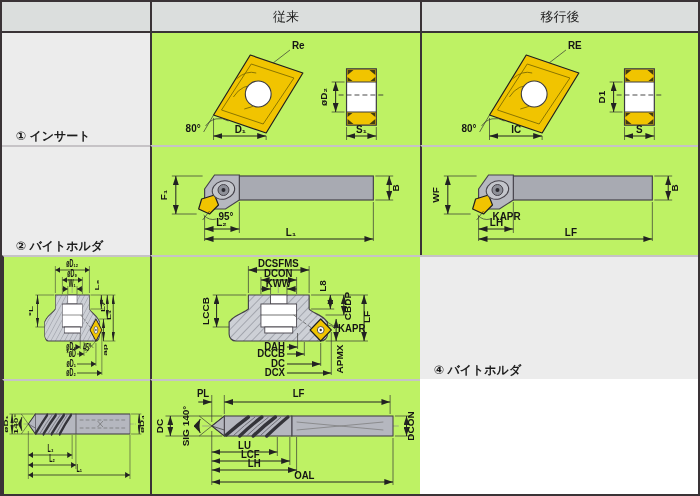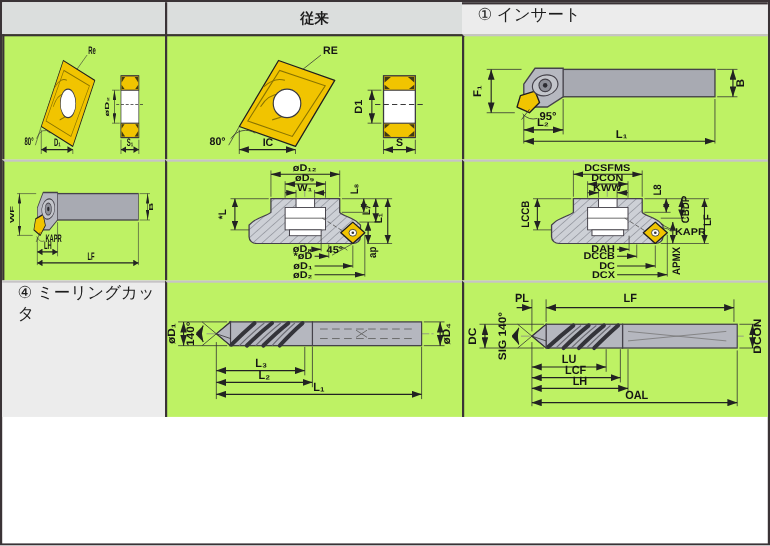--- a/index.html
+++ b/index.html
@@ -3,23 +3,23 @@
 <meta charset="utf-8">
 <style>
   html,body{margin:0;padding:0;background:#fff;}
   .page{width:700px;height:496px;background:#fff;font-family:"Liberation Sans","DejaVu Sans",sans-serif;}
   .tbl{display:grid;width:700px;height:496px;box-sizing:border-box;
        grid-template-columns:148px 270px 278px;
        grid-template-rows:29px 114px 110px 124px 115px;
        border:2px solid #3a3336;}
   .cell{box-sizing:border-box;background:#bef264;overflow:hidden;}
   .hdr{background:#dbdedd;display:flex;align-items:center;justify-content:center;
-       font-weight:bold;font-size:13px;color:#1c1c1c;}
-  .labcol{background:#ececec;display:flex;align-items:flex-start;padding-left:14px;
-       font-weight:normal;font-size:15px;color:#1c1c1c;}
+       font-weight:normal;font-size:13px;color:#1c1c1c;}
+  .labcol{background:#ececec;display:flex;align-items:flex-end;padding-left:14px;
+       font-weight:bold;font-size:12px;color:#1c1c1c;}
   .cleft{border-left:2px solid #3a3336;}
   .rdark{border-top:2px solid #3a3336;}
   .rlite{border-top:2px solid #c6c3c6;}
   svg{display:block;width:100%;height:100%;}
   .dim{stroke:#222;stroke-width:1;fill:none;}
   .ext{stroke:#333;stroke-width:0.7;fill:none;}
   .cl{stroke:#888;stroke-width:0.7;fill:none;stroke-dasharray:8,2,2,2;}
   .dec{stroke:#8a7400;stroke-width:1;fill:none;}
   .lbl{font:bold 10px "Liberation Sans","DejaVu Sans",sans-serif;fill:#151515;}
   .band{fill:#f1c400;stroke:#3a3a40;stroke-width:1;}
@@ -35,20 +35,23 @@
 </head>
 <body>
 
 <div class="page">
 <div class="tbl">
 
   <div class="cell hdr"></div>
   <div class="cell hdr cleft">
         <span>従来</span>
       </div>
+  <div class="cell hdr cleft">
+        <span>移行後</span>
+      </div>
 
   <div class="cell labcol rdark">
         <span>① インサート</span>
       </div>
   <div class="cell cleft rdark">
     <svg viewBox="0 0 270 112" preserveAspectRatio="none">
       <defs>
             <marker id="m11" viewBox="0 0 9 6" refX="9" refY="3" markerWidth="9" markerHeight="6" orient="auto-start-reverse">
               <path d="M0,0L9,3L0,6Z" fill="#222"></path>
             </marker>
@@ -164,20 +167,23 @@
       </g>
       <g>
         <line class="ext" x1="204" y1="94" x2="204" y2="107"></line>
             <line class="ext" x1="234" y1="94" x2="234" y2="107"></line>
         <line class="dim" x1="204" y1="103" x2="234" y2="103" marker-start="url(#m12)" marker-end="url(#m12)"></line>
         <text class="lbl" x="219" y="100" text-anchor="middle">S</text>
       </g>
     </svg>
   </div>
 
+  <div class="cell labcol rlite">
+        <span>② バイトホルダ</span>
+      </div>
   <div class="cell cleft rlite">
     <svg viewBox="0 0 270 108" preserveAspectRatio="none">
       <defs>
             <marker id="m21" viewBox="0 0 9 6" refX="9" refY="3" markerWidth="9" markerHeight="6" orient="auto-start-reverse">
               <path d="M0,0L9,3L0,6Z" fill="#222"></path>
             </marker>
           </defs>
       <g>
         <rect class="steel" x="80" y="29" width="143" height="24"></rect>
         <polygon class="steel2" points="53,42 63,28 88,28 88,53 74,62 57,62 53,55"></polygon>
@@ -423,21 +429,21 @@
         <line class="dim" x1="140" y1="107" x2="175" y2="107" marker-end="url(#m32)"></line>
             <line class="ext" x1="175" y1="86" x2="175" y2="109"></line>
         <text class="lbl" x="138" y="119" text-anchor="end">DCX</text>
         <line class="dim" x1="140" y1="116" x2="186" y2="116" marker-end="url(#m32)"></line>
             <line class="ext" x1="186" y1="75" x2="186" y2="118"></line>
       </g>
     </svg>
   </div>
 
   <div class="cell labcol rlite">
-        <span>④ ミーリングカッタ</span>
+        <span>④ バイトホルダ</span>
       </div>
   <div class="cell cleft rlite">
     <svg viewBox="0 0 270 113" preserveAspectRatio="none">
       <defs>
             <marker id="m41" viewBox="0 0 9 6" refX="9" refY="3" markerWidth="9" markerHeight="6" orient="auto-start-reverse">
               <path d="M0,0L9,3L0,6Z" fill="#222"></path>
             </marker>
           </defs>
       <g>
         <line class="cl" x1="36" y1="43" x2="246" y2="43"></line>

